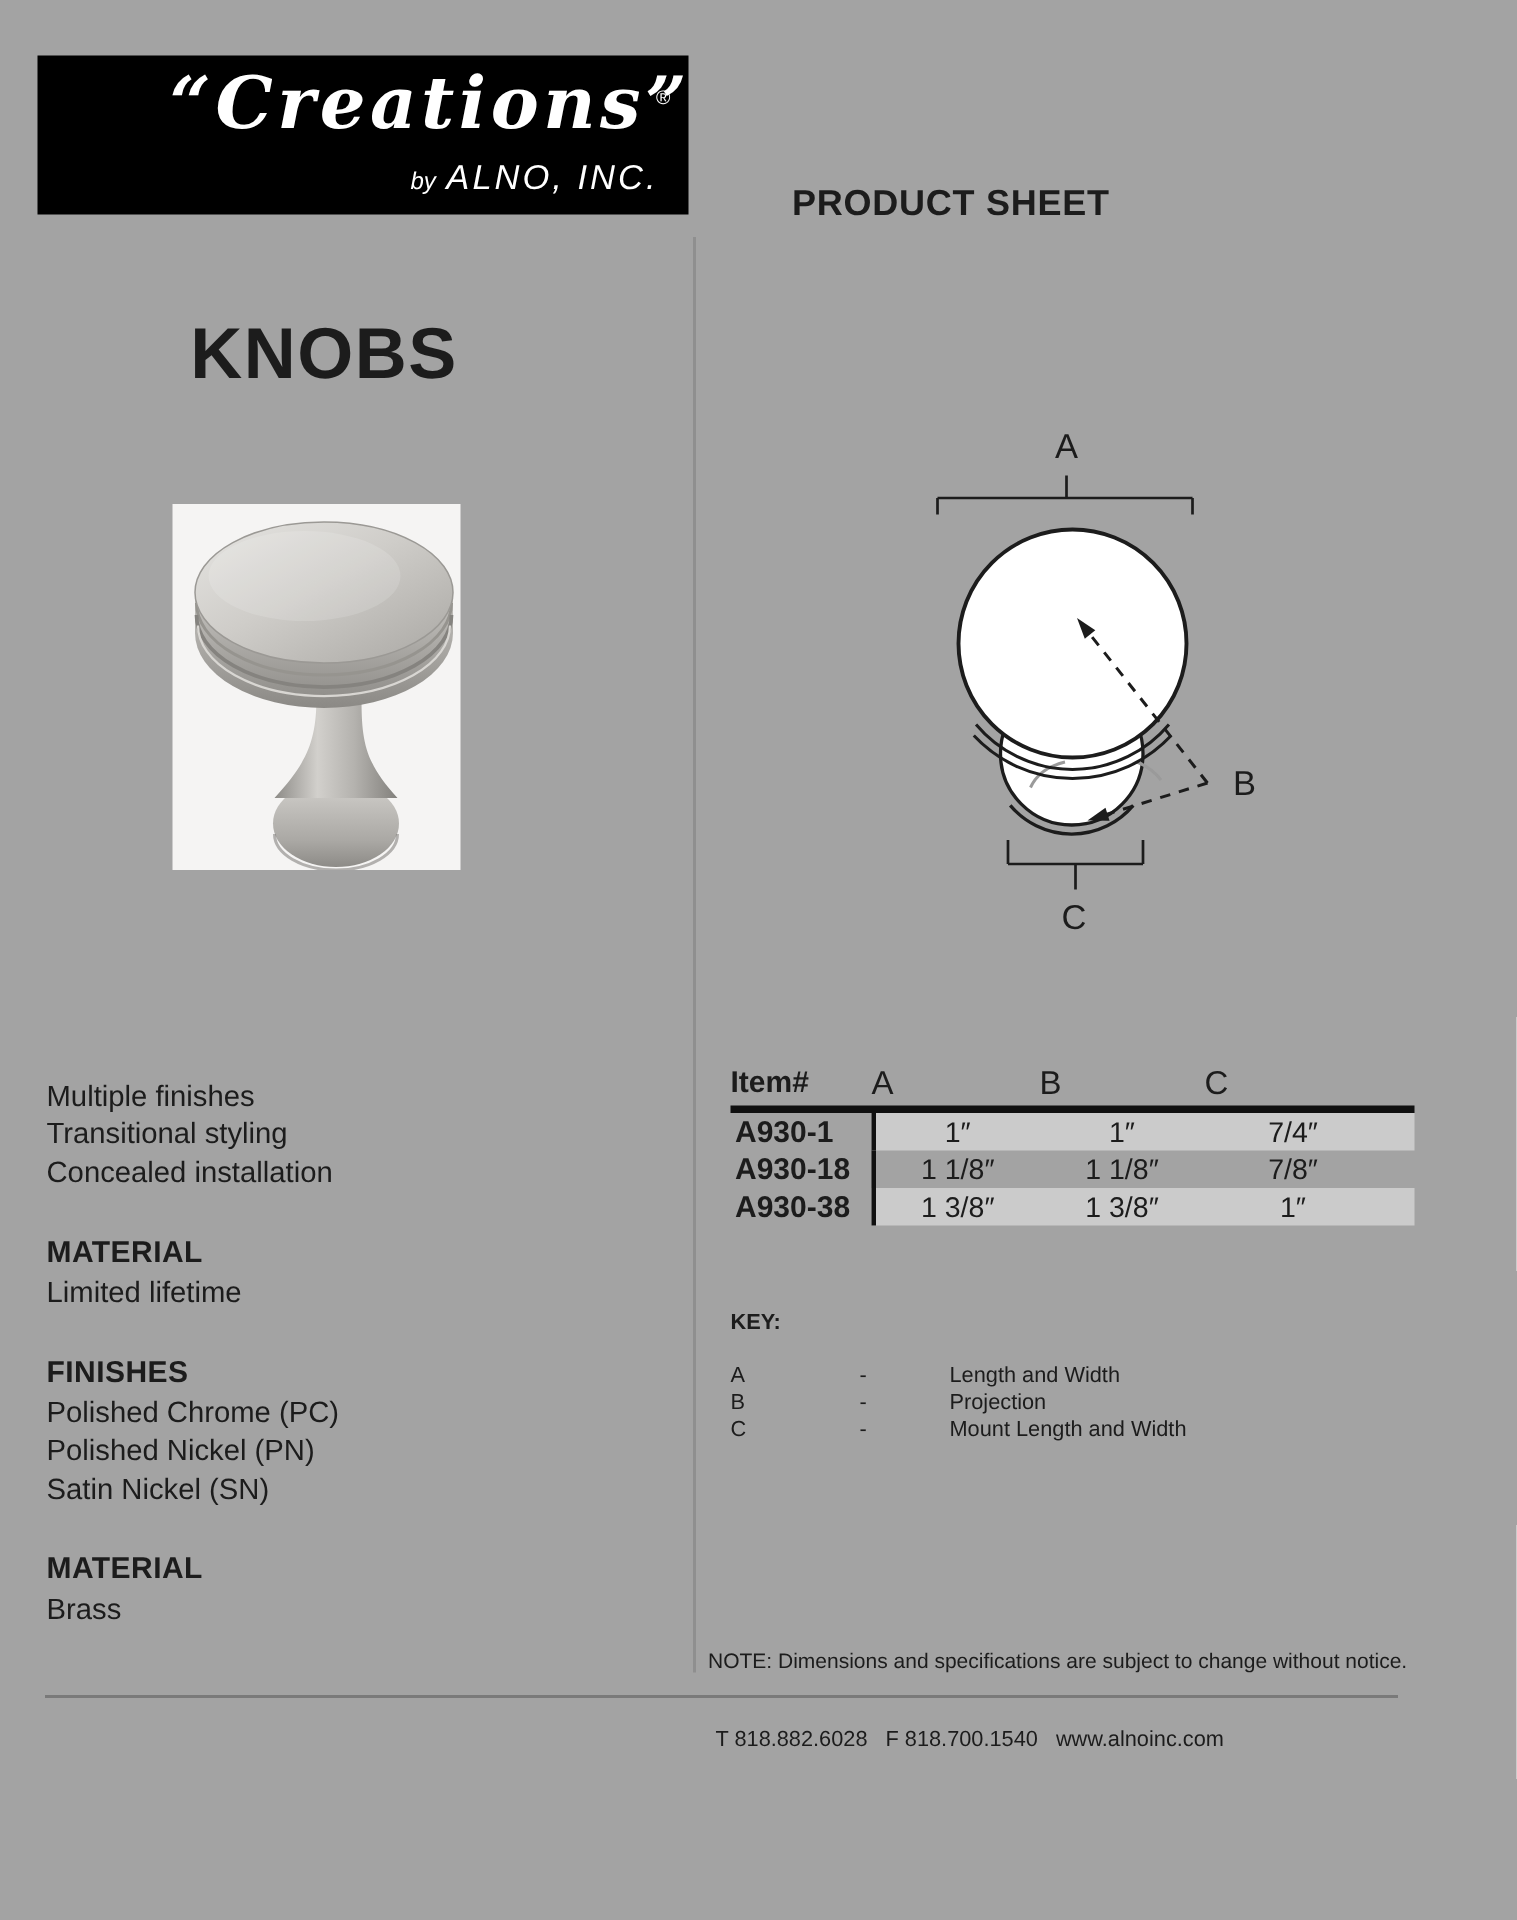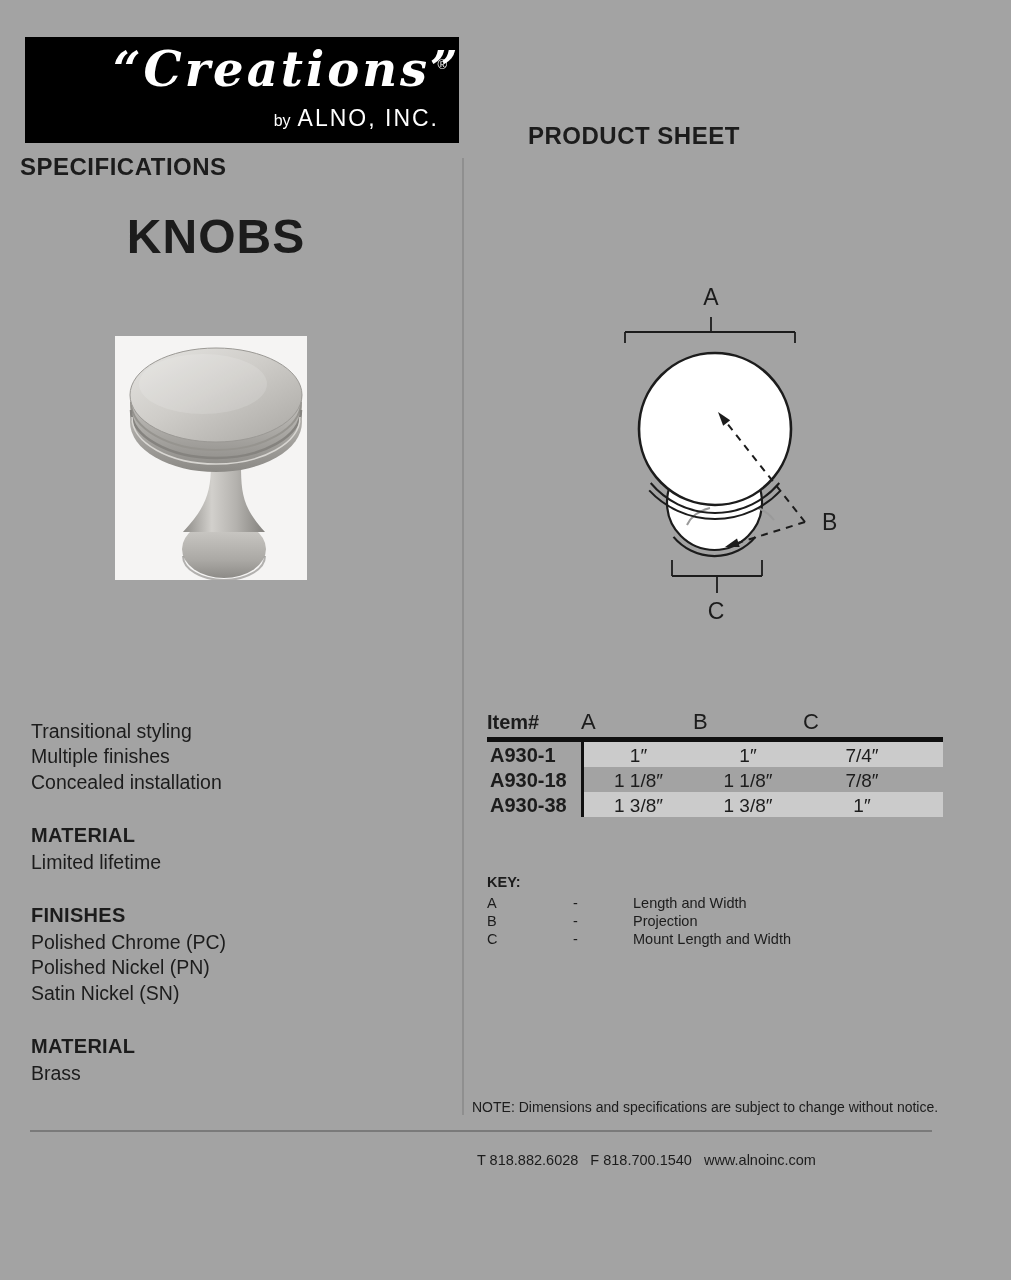--- a/index.html
+++ b/index.html
@@ -10,21 +10,21 @@
     margin:0 auto; overflow:hidden;
   }
 
   
   .logo-box { position:absolute; left:25px; top:37px; width:434px; height:106px; background:#000; }
   .brand-line { position:absolute; left:88px; top:4px; color:#fff;
     font-family:"DejaVu Serif", serif; font-style:italic; font-weight:bold;
     font-size:48px; letter-spacing:3px; white-space:nowrap; }
   .reg-mark { position:absolute; right:12px; top:20px; color:#fff; font-size:13px;
     font-family:"Liberation Sans", sans-serif; }
-  .byline { position:absolute; right:20px; top:68px; color:#fff; display:flex; align-items:baseline; gap:7px; }
+  .byline { position:absolute; right:20px; top:68px; color:#fff; display:flex; align-items:baseline; gap:7px;font-style:italic; }
   .byline-by { font-size:16px; }
   .byline-co { font-size:23px; letter-spacing:2px; font-weight:400; }
 
   
   .product-sheet-title { position:absolute; left:528px; top:122px; font-size:24px; font-weight:bold; letter-spacing:.5px; }
   .specifications-title { position:absolute; left:20px; top:153px; font-size:24px; font-weight:bold; letter-spacing:.5px; }
   .v-divider { position:absolute; left:462px; top:158px; width:2px; height:957px; background:#8f8f8f; }
   .knobs-title { position:absolute; left:110px; top:209px; width:212px; text-align:center;
     font-size:48px; font-weight:bold; letter-spacing:1px; }
 
@@ -44,21 +44,21 @@
   .t-rule { height:5px; background:#101010; }
   .t-row { display:flex; height:25px; }
   .t-row .label { width:94px; font-weight:bold; font-size:20px; line-height:27px; padding-left:3px; }
   .t-values { flex:1; display:flex; border-left:3px solid #101010; }
   .t-values.shaded { background:#cbcbcb; }
   .t-values .v { text-align:center; font-size:19px; line-height:27px; }
   .t-values .va { width:109px; } .t-values .vb { width:110px; } .t-values .vc { width:118px; }
 
   
   .key-block { position:absolute; left:487px; top:874px; font-size:14.5px; }
-  .key-title { font-weight:bold; margin-bottom:4px; }
+  .key-title { font-weight:bold; margin-bottom:18px; }
   .key-row { display:flex; line-height:18px; }
   .key-letter { width:86px; }
   .key-dash { width:60px; }
 
   
   .sections { position:absolute; left:31px; top:719px; width:420px; }
   .section { margin-bottom:29px; }
   .section-heading { font-size:20px; font-weight:bold; letter-spacing:.3px; margin-bottom:3px; }
   .section-item { font-size:19.5px; line-height:25.3px; }
 
@@ -75,21 +75,20 @@
   <div class="logo-box">
     <div class="brand-line">“Creations”</div>
     <div class="reg-mark">®</div>
     <div class="byline">
       <span class="byline-by">by</span>
       <span class="byline-co">ALNO, INC.</span>
     </div>
   </div>
 
   <div class="product-sheet-title">PRODUCT SHEET</div>
-  <div class="specifications-title">SPECIFICATIONS</div>
   <div class="v-divider"></div>
   <div class="knobs-title">KNOBS</div>
 
   <div class="photo">
     <svg width="192" height="244" viewBox="0 0 192 244" xmlns="http://www.w3.org/2000/svg">
       <defs>
         <linearGradient id="faceGrad" x1="0" y1="0" x2="1" y2="1">
           <stop offset="0" stop-color="#e6e5e2"></stop>
             <stop offset="0.45" stop-color="#cfcdc9"></stop>
             <stop offset="1" stop-color="#a9a7a3"></stop>
@@ -206,22 +205,22 @@
     </div>
     <div class="key-row">
       <span class="key-letter">C</span>
       <span class="key-dash">-</span>
       <span class="key-desc">Mount Length and Width</span>
     </div>
   </div>
 
   <div class="sections">
     <div class="section">
+      <div class="section-item">Multiple finishes</div>
       <div class="section-item">Transitional styling</div>
-      <div class="section-item">Multiple finishes</div>
       <div class="section-item">Concealed installation</div>
     </div>
     <div class="section">
       <div class="section-heading">MATERIAL</div>
       <div class="section-item">Limited lifetime</div>
     </div>
     <div class="section">
       <div class="section-heading">FINISHES</div>
       <div class="section-item">Polished Chrome (PC)</div>
       <div class="section-item">Polished Nickel (PN)</div>

